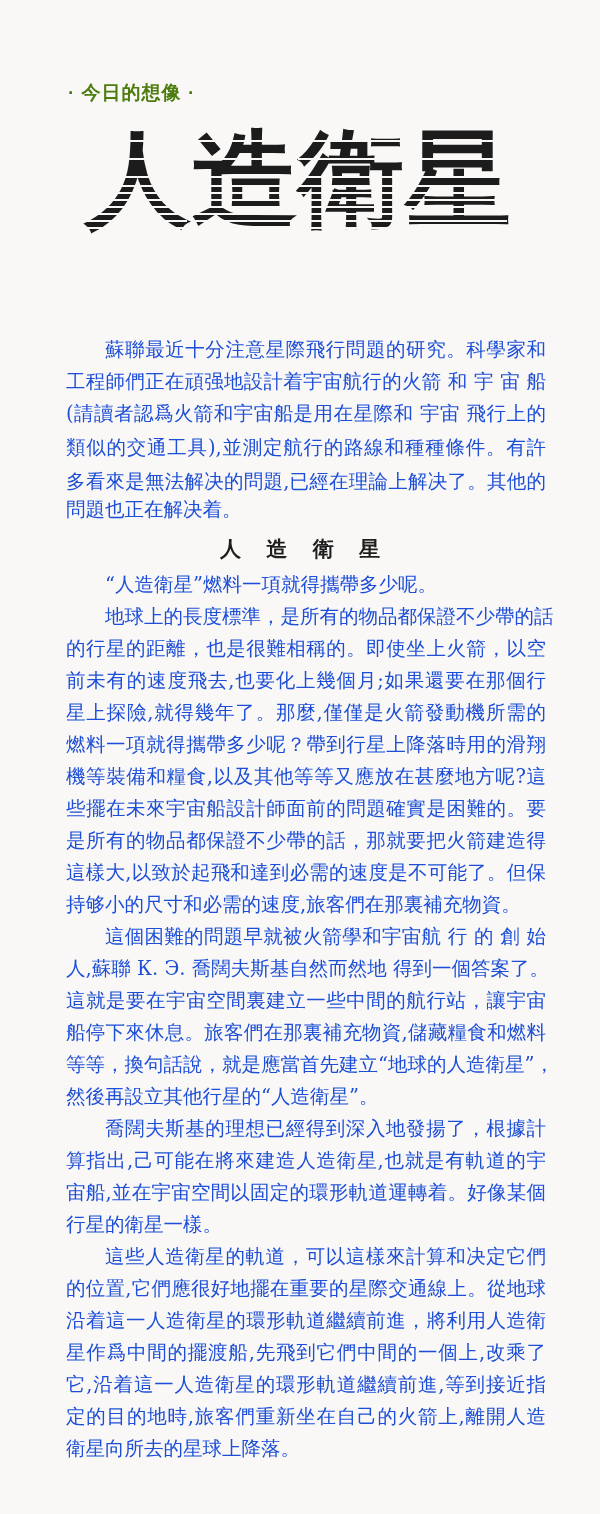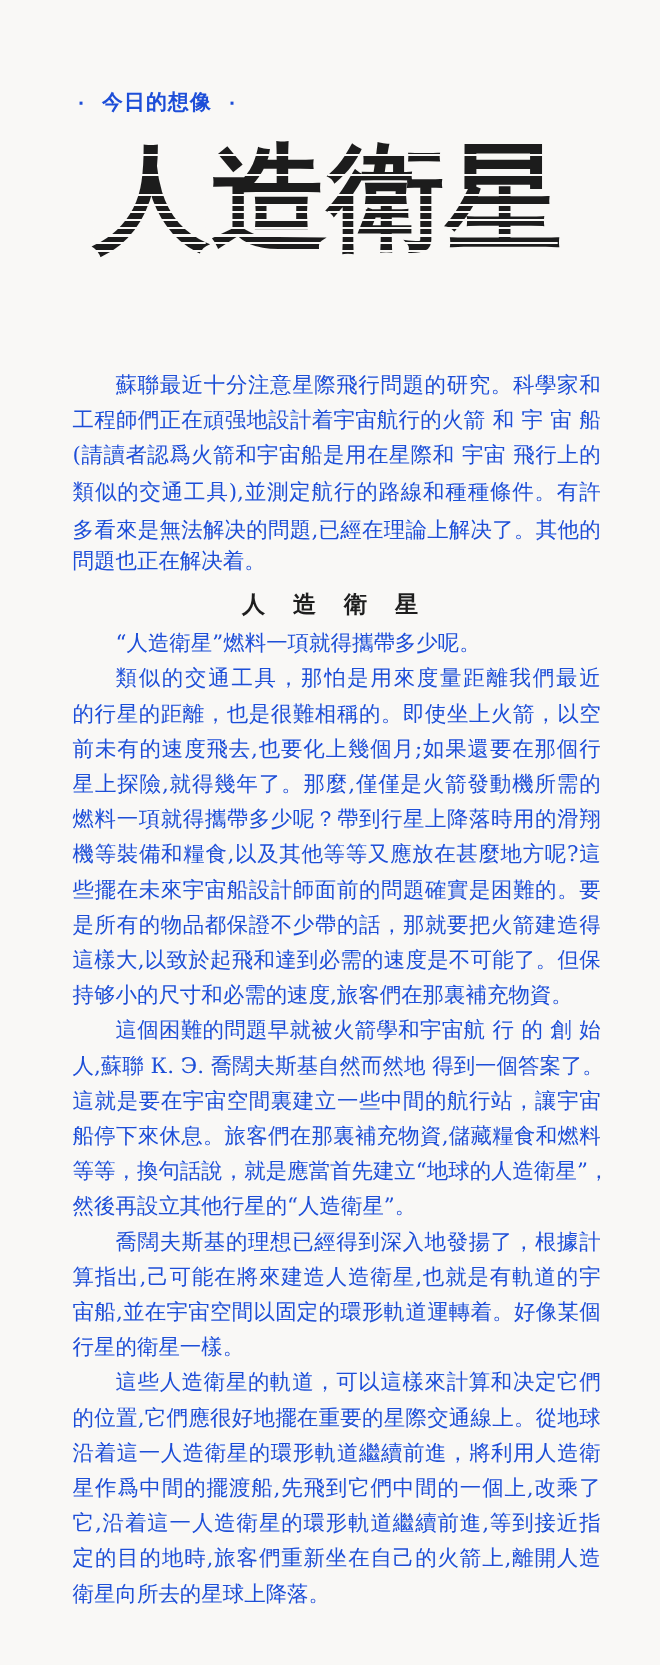--- a/index.html
+++ b/index.html
@@ -17,25 +17,25 @@
     }
     .page {
       position: absolute;
       left: 0; top: 0;
       width: 600px; height: 1514px;
     }
     .kicker {
       position: absolute;
       left: 68px;
       top: 80px;
-      font-family: Liberation Mono, monospace;
+      font-family: Liberation Sans, sans-serif;
       font-weight: bold;
       font-size: 19px;
       letter-spacing: 1px;
-      color: #1d4ed8;
+      color: #4d7c0f;
       text-align: right;
     }
     .big-title {
       position: absolute;
       left: 86px;
       top: 124px;
       width: 420px;
       height: 110px;
       display: flex;
       justify-content: space-between;
@@ -157,21 +157,21 @@
     <span>造</span>
     <span>衛</span>
     <span>星</span>
   </div>
 
   <div>
     <div class="line indent last" style="top:572px">“人造衛星”燃料一項就得攜帶多少呢。</div>
   </div>
 
   <div>
-    <div class="line indent" style="top:604px">類似的交通工具，那怕是用來度量距離我們最近</div>
+    <div class="line indent" style="top:604px">地球上的長度標準，是所有的物品都保證不少帶的話</div>
     <div class="line" style="top:636px">的行星的距離，也是很難相稱的。即使坐上火箭，以空</div>
     <div class="line" style="top:668px">前未有的速度飛去,也要化上幾個月;如果還要在那個行</div>
     <div class="line" style="top:700px">星上探險,就得幾年了。那麼,僅僅是火箭發動機所需的</div>
     <div class="line" style="top:732px">燃料一項就得攜帶多少呢？帶到行星上降落時用的滑翔</div>
     <div class="line" style="top:764px">機等裝備和糧食,以及其他等等又應放在甚麼地方呢?這</div>
     <div class="line" style="top:796px">些擺在未來宇宙船設計師面前的問題確實是困難的。要</div>
     <div class="line" style="top:828px">是所有的物品都保證不少帶的話，那就要把火箭建造得</div>
     <div class="line" style="top:860px">這樣大,以致於起飛和達到必需的速度是不可能了。但保</div>
     <div class="line last" style="top:892px">持够小的尺寸和必需的速度,旅客們在那裏補充物資。</div>
   </div>

